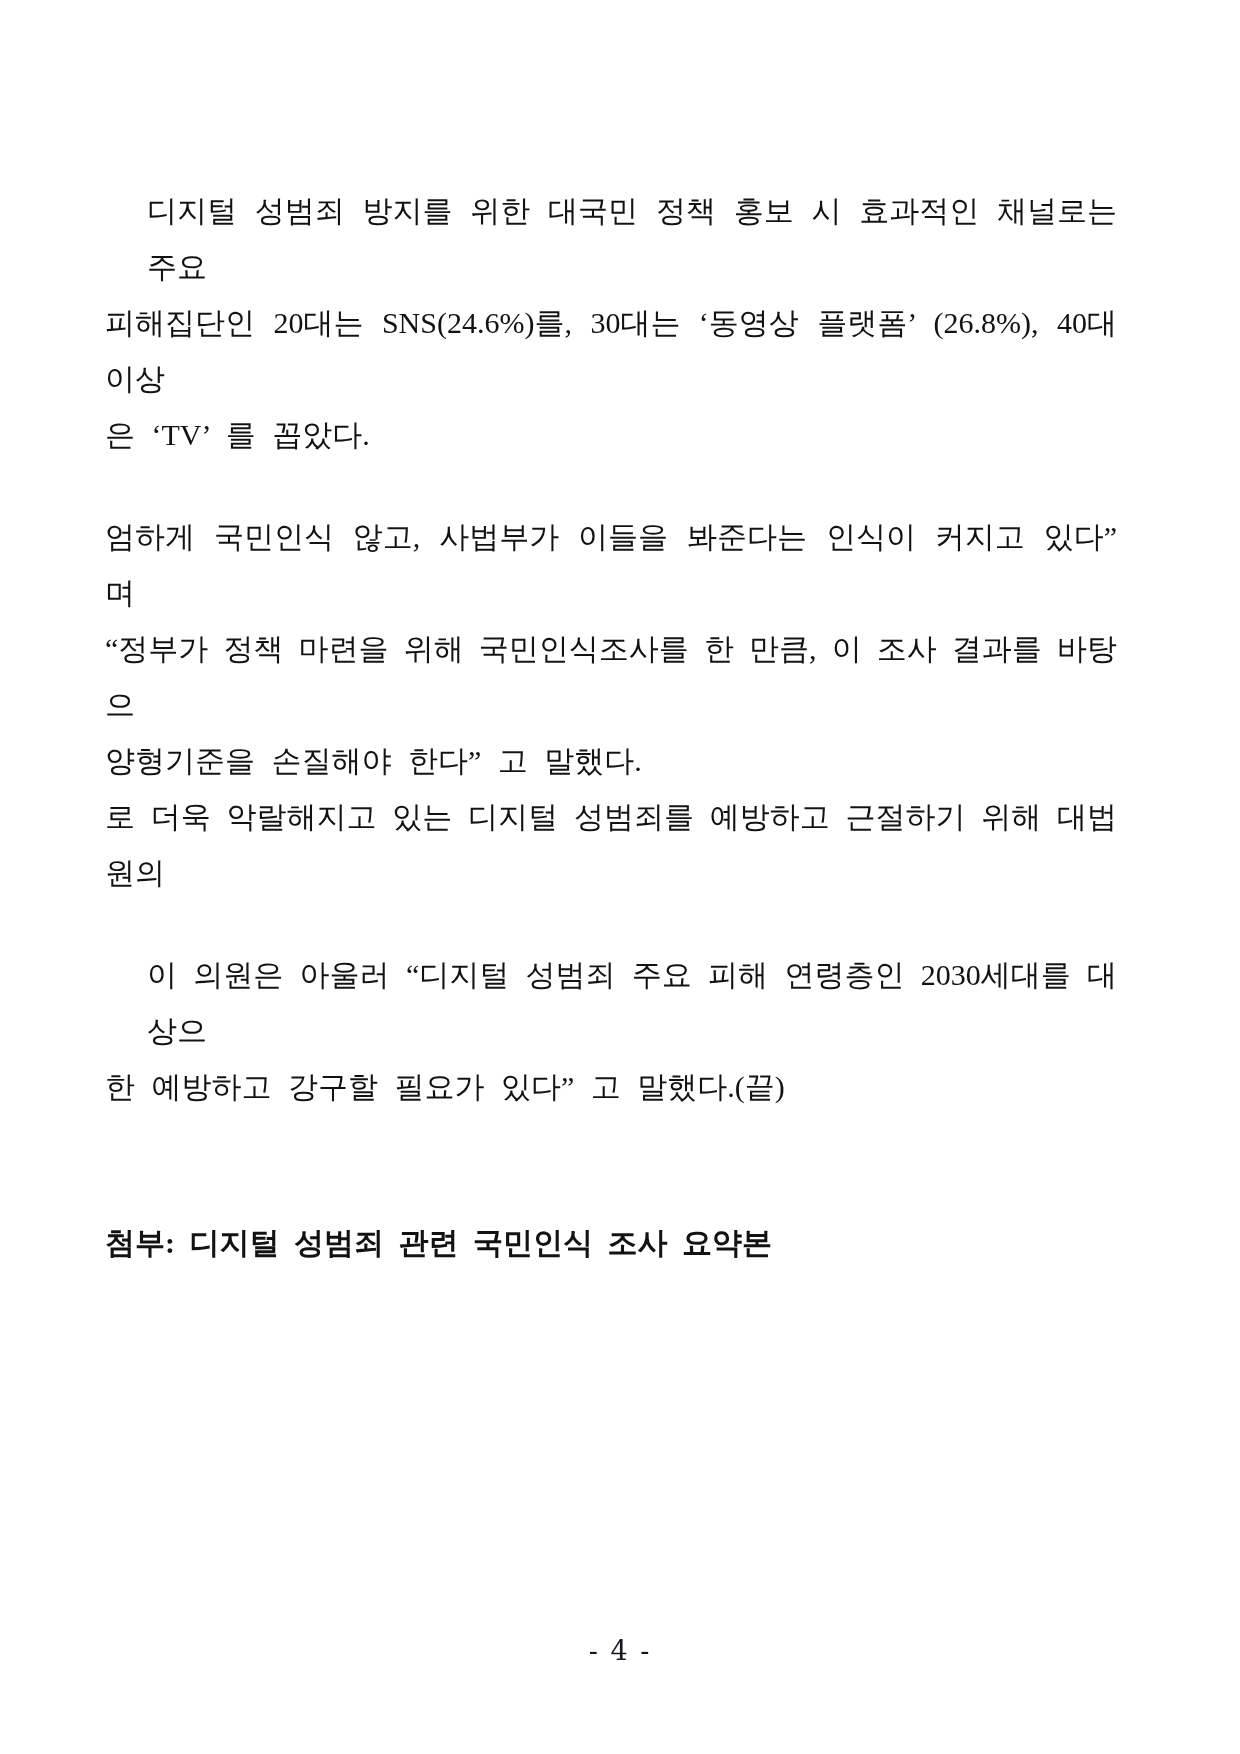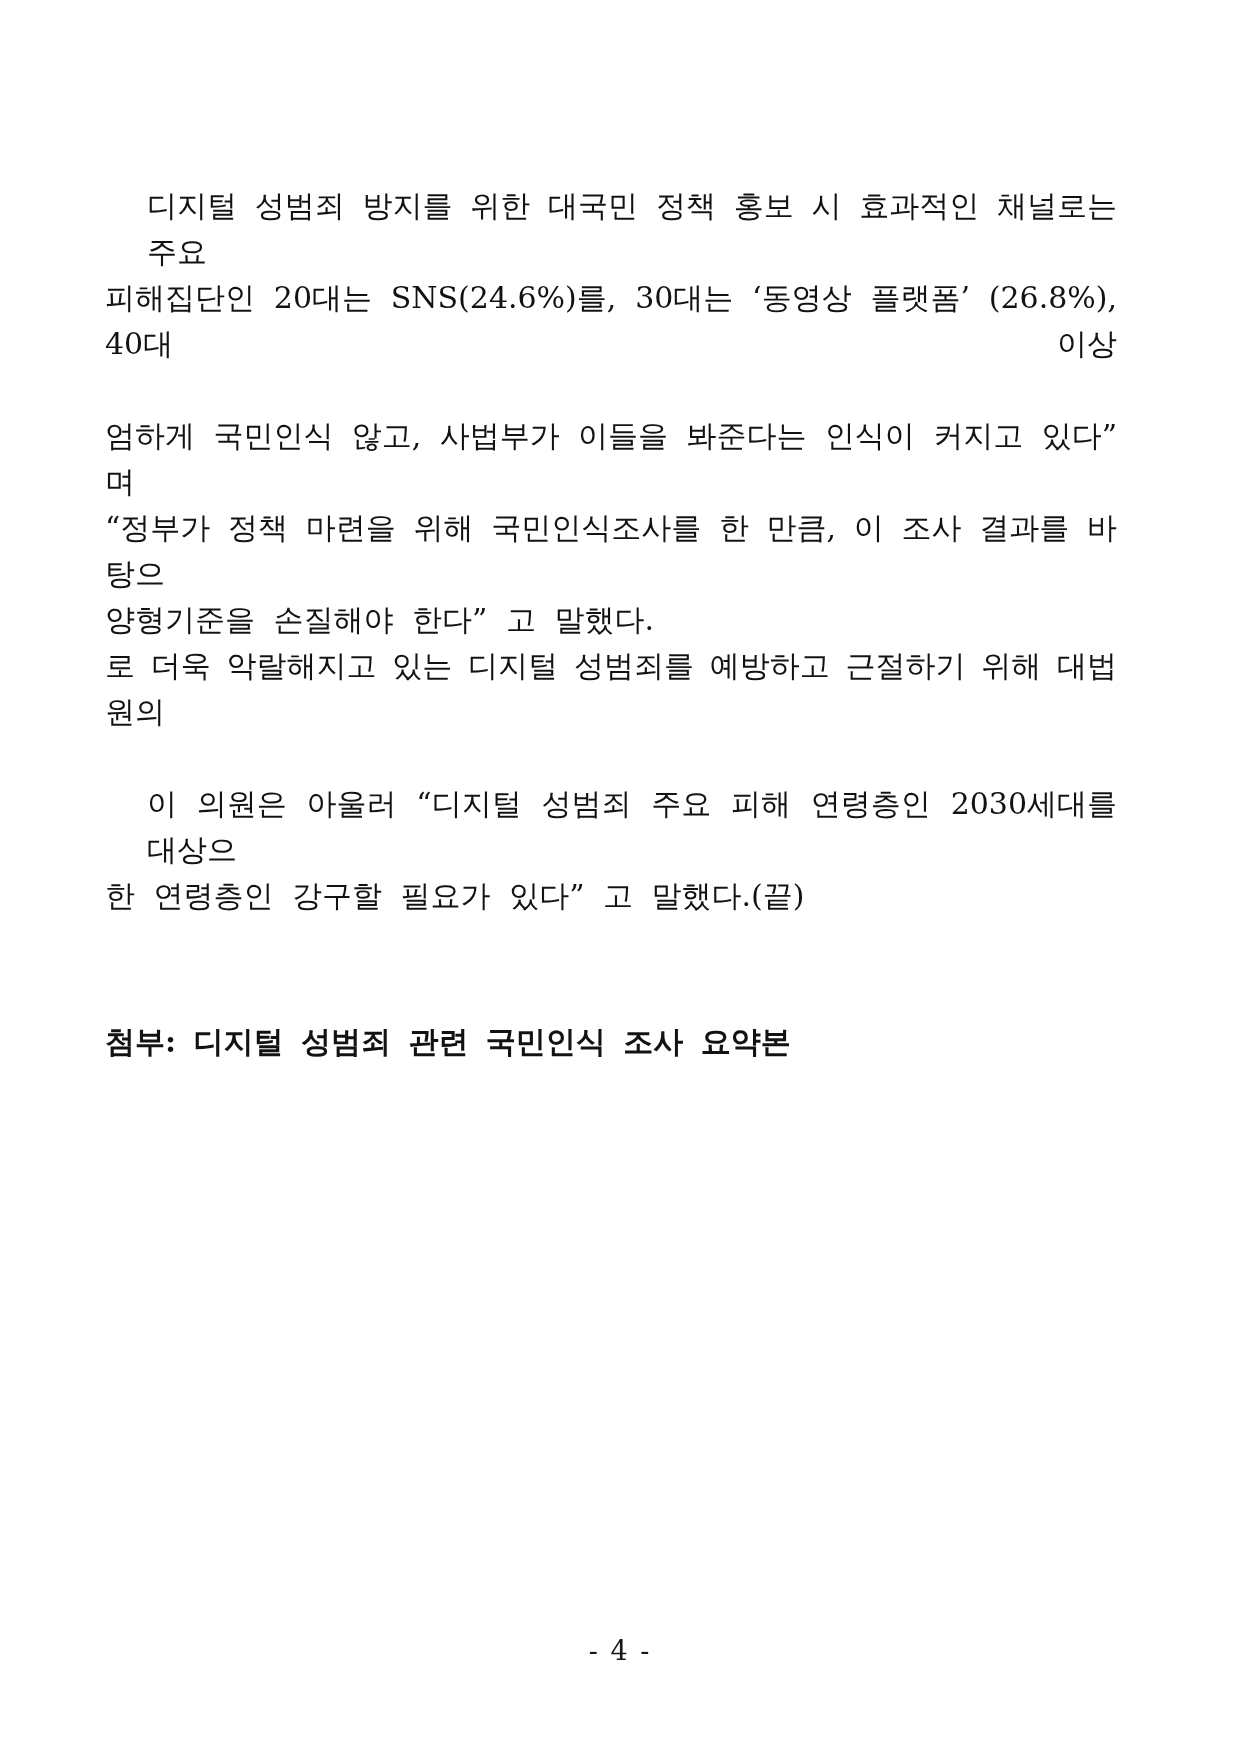--- a/index.html
+++ b/index.html
@@ -18,26 +18,27 @@
     overflow: hidden;
   }
   .content {
     position: absolute;
     left: 105px;
     top: 183px;
     width: 1012px;
     font-size: 30px;
   }
   .line {
-    line-height: 46px;
+    line-height: 56px;
     min-height: 46px;
     text-align: justify;
     text-align-last: justify;
     word-spacing: 6px;
     white-space: normal;
+    font-family: Liberation Serif, serif;
   }
   .line.indent {
     padding-left: 42px;
   }
   .line.last {
     text-align-last: left;
     word-spacing: 9px;
   }
   .para-gap {
     height: 46px;
@@ -65,36 +66,37 @@
 </style>
 </head>
 <body>
 
 <div class="page">
   <div class="content">
 
     <div>
       <div class="line indent">디지털 성범죄 방지를 위한 대국민 정책 홍보 시 효과적인 채널로는 주요</div>
       <div class="line">피해집단인 20대는 SNS(24.6%)를, 30대는 ‘동영상 플랫폼’ (26.8%), 40대 이상</div>
+      <div class="line last">은 ‘TV’ 를 꼽았다.</div>
     </div>
 
     <div class="para-gap"></div>
 
     <div>
       <div class="line">엄하게 국민인식 않고, 사법부가 이들을 봐준다는 인식이 커지고 있다” 며</div>
       <div class="line">“정부가 정책 마련을 위해 국민인식조사를 한 만큼, 이 조사 결과를 바탕으</div>
       <div class="line last">양형기준을 손질해야 한다” 고 말했다.</div>
       <div class="line">로 더욱 악랄해지고 있는 디지털 성범죄를 예방하고 근절하기 위해 대법원의</div>
     </div>
 
     <div class="para-gap"></div>
 
     <div>
       <div class="line indent">이 의원은 아울러 “디지털 성범죄 주요 피해 연령층인 2030세대를 대상으</div>
-      <div class="line last">한 연령층인 강구할 필요가 있다” 고 말했다.(끝)</div>
+      <div class="line last">한 예방하고 강구할 필요가 있다” 고 말했다.(끝)</div>
     </div>
 
     <div class="big-gap"></div>
 
     <div class="line attachment">첨부: 디지털 성범죄 관련 국민인식 조사 요약본</div>
 
   </div>
 
   <div class="footer">- 4 -</div>
 </div>

